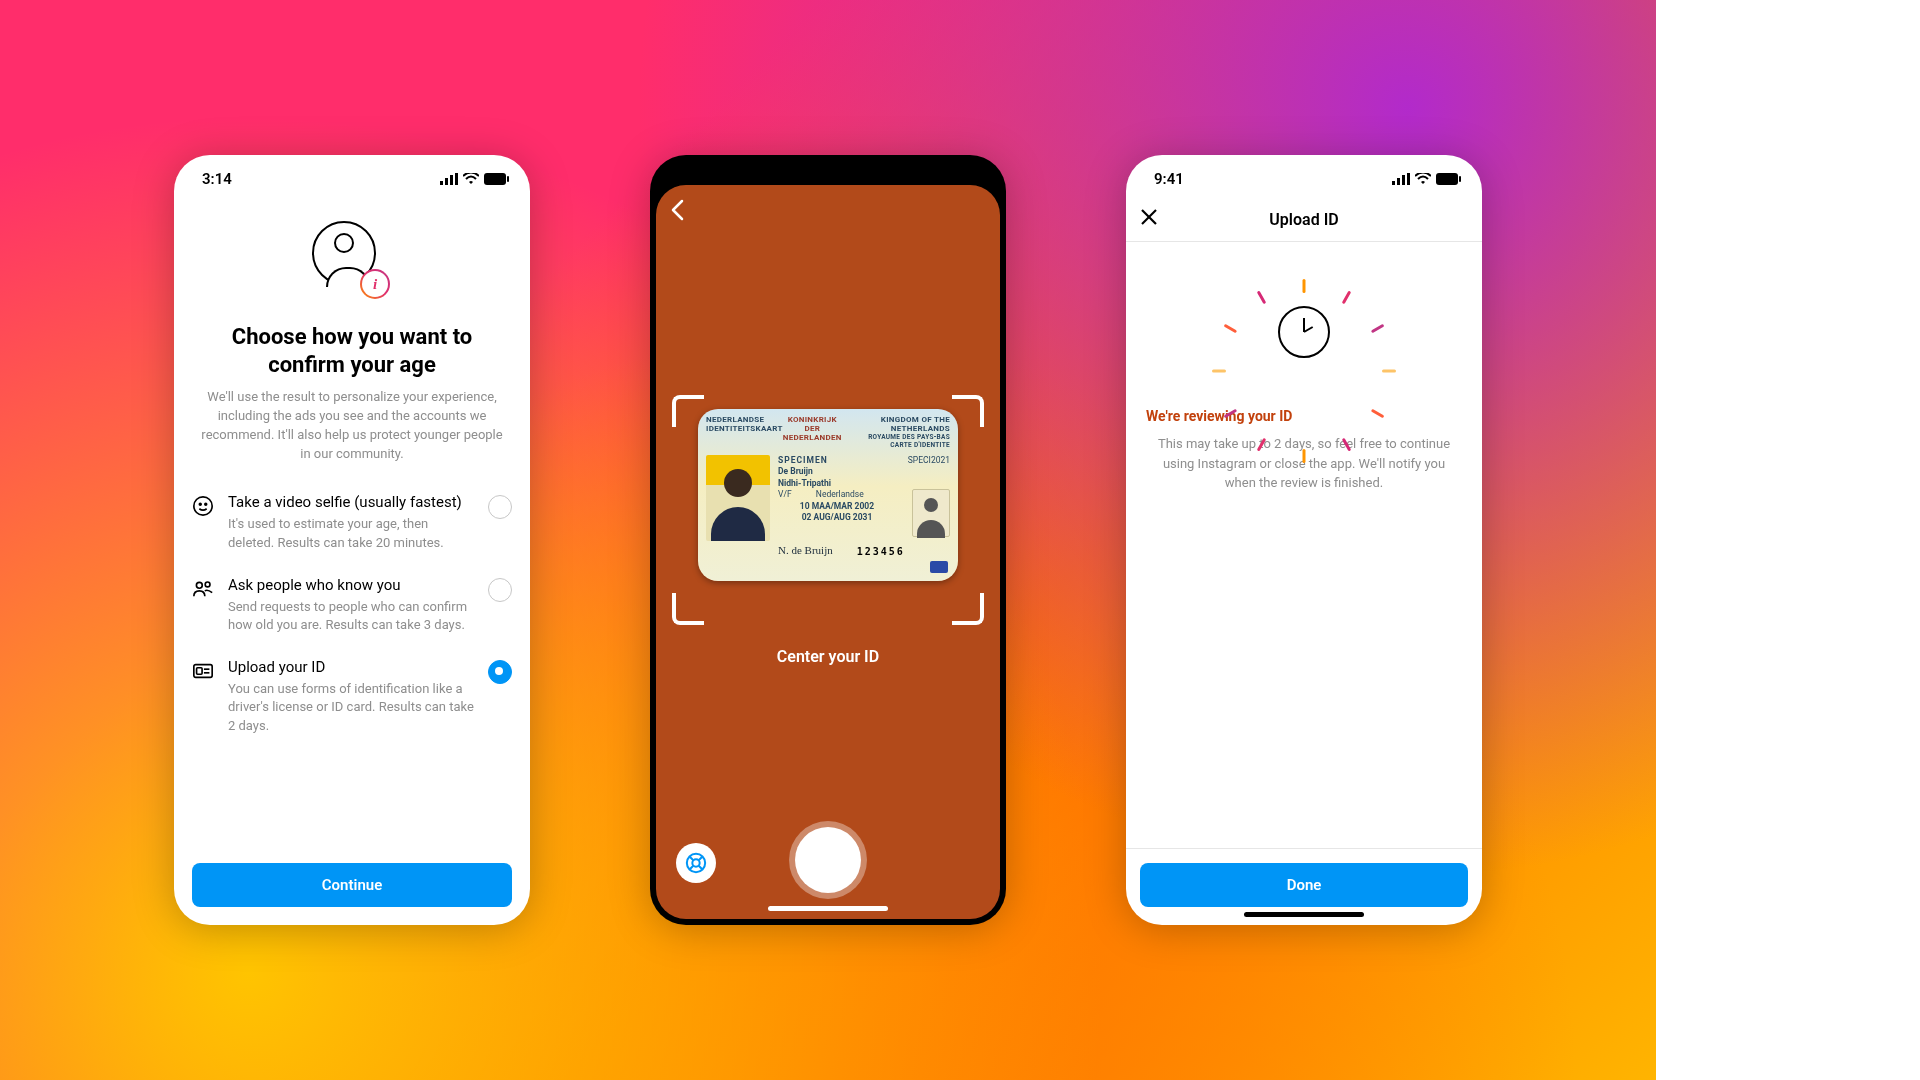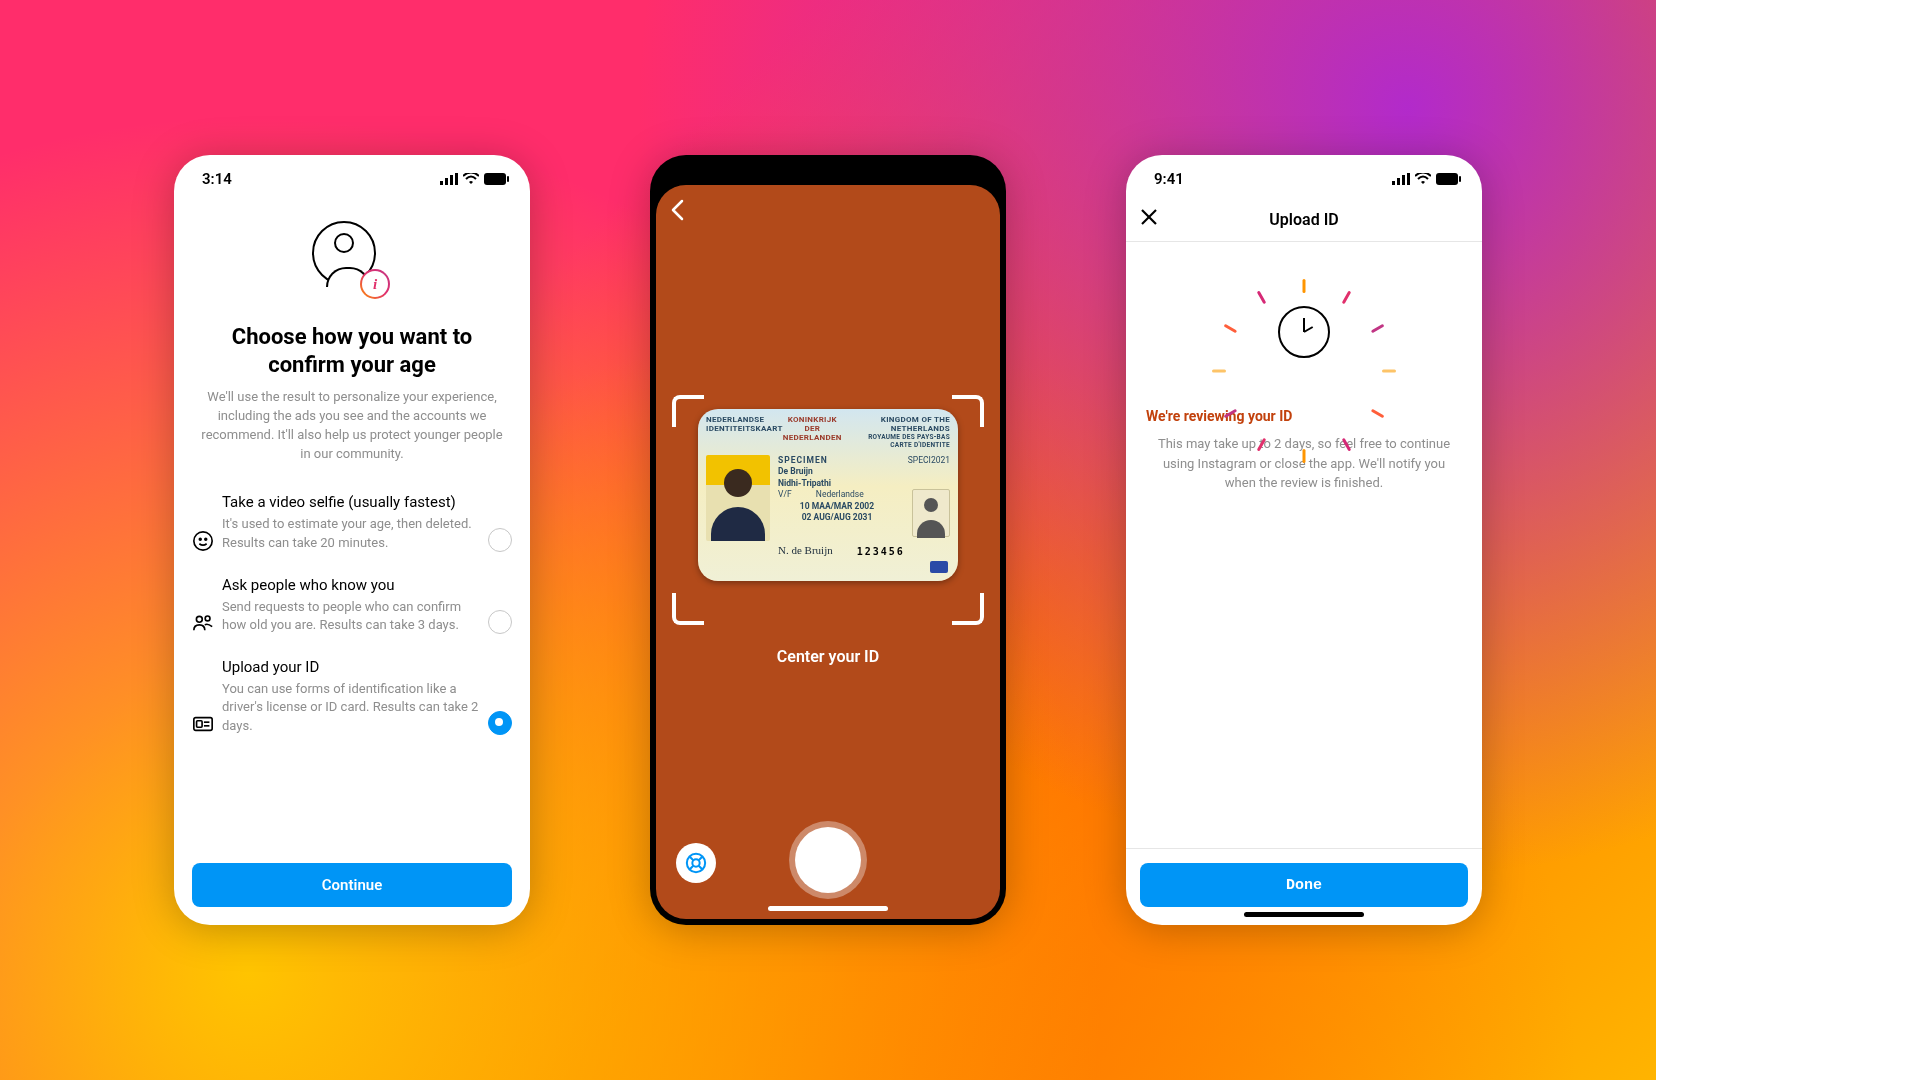--- a/index.html
+++ b/index.html
@@ -105,21 +105,21 @@
   .h1 {
     text-align:center; font-size:22px; font-weight:700; line-height:1.25;
     margin: 22px 6px 10px; color:#000;
   }
   .sub {
     text-align:center; font-size:13px; color:#8e8e8e; line-height:1.45;
     margin: 0 6px 18px;
   }
 
   .opt {
-    display:flex; align-items:flex-end; gap:8px; padding: 12px 0;
+    display:flex; align-items:flex-start; gap:14px; padding: 12px 0;
     cursor:pointer;
   }
   .opt-icon { width:22px; display:flex; justify-content:center; padding-top:2px; color:#000; flex-shrink:0;}
   .opt-body { flex:1; }
   .opt-title { font-size:15px; font-weight:400; color:#000; }
   .opt-desc  { font-size:13px; color:#8e8e8e; margin-top:4px; line-height:1.4;}
   .radio {
     width:22px; height:22px; border-radius:50%; border:1.5px solid #c7c7c7; flex-shrink:0;
     margin-top:2px; position:relative;
   }
@@ -127,21 +127,21 @@
   .radio.selected::after {
     content:""; position:absolute; left:6px; top:6px; width:8px; height:8px; border-radius:50%; background:#fff;
   }
 
   .primary-btn {
     height:44px; border-radius:8px; background:#0095f6; color:#fff;
     display:flex; align-items:center; justify-content:center;
     font-size:15px; font-weight:600; cursor:pointer;
     margin: auto 0 18px;
   }
-  .primary-btn.done { margin: 0 14px 18px; font-family: Liberation Mono, monospace; }
+  .primary-btn.done { margin: 0 14px 18px; }
 
   
   .phone2 {
     background: #000;
   }
   .camera-surface {
     position:absolute; left:6px; right:6px; top:30px; bottom:6px;
     background:#b24a1a;
     border-radius:30px;
     overflow:hidden;

